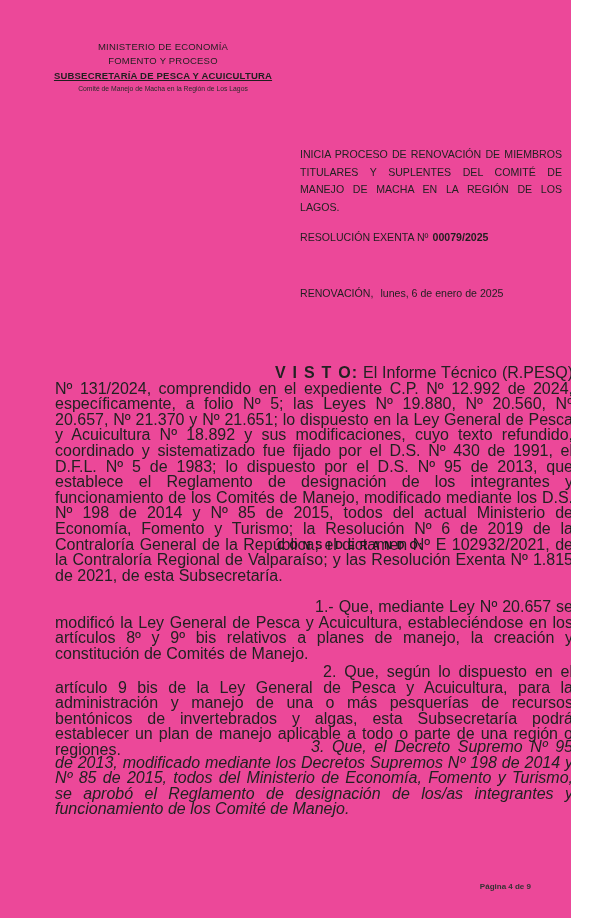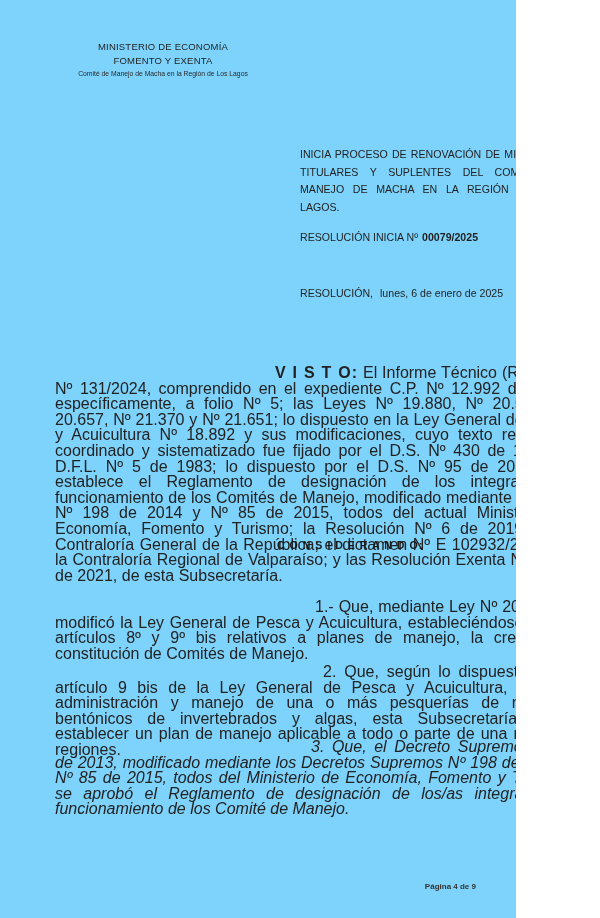--- a/index.html
+++ b/index.html
@@ -2,26 +2,27 @@
 <html lang="es"><head>
 <meta charset="utf-8">
 <style>
   html, body {
     margin: 0;
     padding: 0;
     background: #ffffff;
   }
   .page {
     position: relative;
-    width: 516px;
+    width: 560px;
     height: 918px;
-    background: #7dd3fc;
+    background: #ec4899;
     font-family: "Liberation Sans", "DejaVu Sans", sans-serif;
     color: #1f1f1f;
     overflow: hidden;
+    padding-left: 11px;
   }
 
   
   .letterhead {
     position: absolute;
     left: 42px;
     top: 40px;
     width: 242px;
     text-align: center;
   }
@@ -127,32 +128,33 @@
     color: #333;
   }
 </style>
 </head>
 <body>
 
 <div class="page">
 
   <div class="letterhead">
     <div class="lh-line1">MINISTERIO DE ECONOMÍA</div>
-    <div class="lh-line2">FOMENTO Y EXENTA</div>
+    <div class="lh-line2">FOMENTO Y PROCESO</div>
+    <div class="lh-line3">SUBSECRETARÍA DE PESCA Y ACUICULTURA</div>
     <div class="lh-line4">Comité de Manejo de Macha en la Región de Los Lagos</div>
   </div>
 
   <div class="doc-title">INICIA PROCESO DE RENOVACIÓN DE MIEMBROS TITULARES Y SUPLENTES DEL COMITÉ DE MANEJO DE MACHA EN LA REGIÓN DE LOS LAGOS.</div>
 
   <div class="resolution-line">
-    <span class="res-label">RESOLUCIÓN INICIA Nº</span><span class="res-number">00079/2025</span>
+    <span class="res-label">RESOLUCIÓN EXENTA Nº</span><span class="res-number">00079/2025</span>
   </div>
 
   <div class="dateline">
-    <span class="place">RESOLUCIÓN,</span><span class="date-value">lunes, 6 de enero de 2025</span>
+    <span class="place">RENOVACIÓN,</span><span class="date-value">lunes, 6 de enero de 2025</span>
   </div>
 
   <p class="body-par visto">
     <span class="visto-label">V I S T O:</span><span class="visto-body">El Informe Técnico (R.PESQ) Nº 131/2024, comprendido en el expediente C.P. Nº 12.992 de 2024, específicamente, a folio Nº 5; las Leyes Nº 19.880, Nº 20.560, Nº 20.657, Nº 21.370 y Nº 21.651; lo dispuesto en la Ley General de Pesca y Acuicultura Nº 18.892 y sus modificaciones, cuyo texto refundido, coordinado y sistematizado fue fijado por el D.S. Nº 430 de 1991, el D.F.L. Nº 5 de 1983; lo dispuesto por el D.S. Nº 95 de 2013, que establece el Reglamento de designación de los integrantes y funcionamiento de los Comités de Manejo, modificado mediante los D.S. Nº 198 de 2014 y Nº 85 de 2015, todos del actual Ministerio de Economía, Fomento y Turismo; la Resolución Nº 6 de 2019 de la Contraloría General de la República; el dictamen Nº E 102932/2021, de la Contraloría Regional de Valparaíso; y las Resolución Exenta Nº 1.815 de 2021, de esta Subsecretaría.</span>
   </p>
 
   <div class="considerando-heading">C O N S I D E R A N D O:</div>
 
   <p class="body-par par-1">1.- Que, mediante Ley Nº 20.657 se modificó la Ley General de Pesca y Acuicultura, estableciéndose en los artículos 8º y 9º bis relativos a planes de manejo, la creación y constitución de Comités de Manejo.</p>
   <p class="body-par par-2">2. Que, según lo dispuesto en el artículo 9 bis de la Ley General de Pesca y Acuicultura, para la administración y manejo de una o más pesquerías de recursos bentónicos de invertebrados y algas, esta Subsecretaría podrá establecer un plan de manejo aplicable a todo o parte de una región o regiones.</p>

